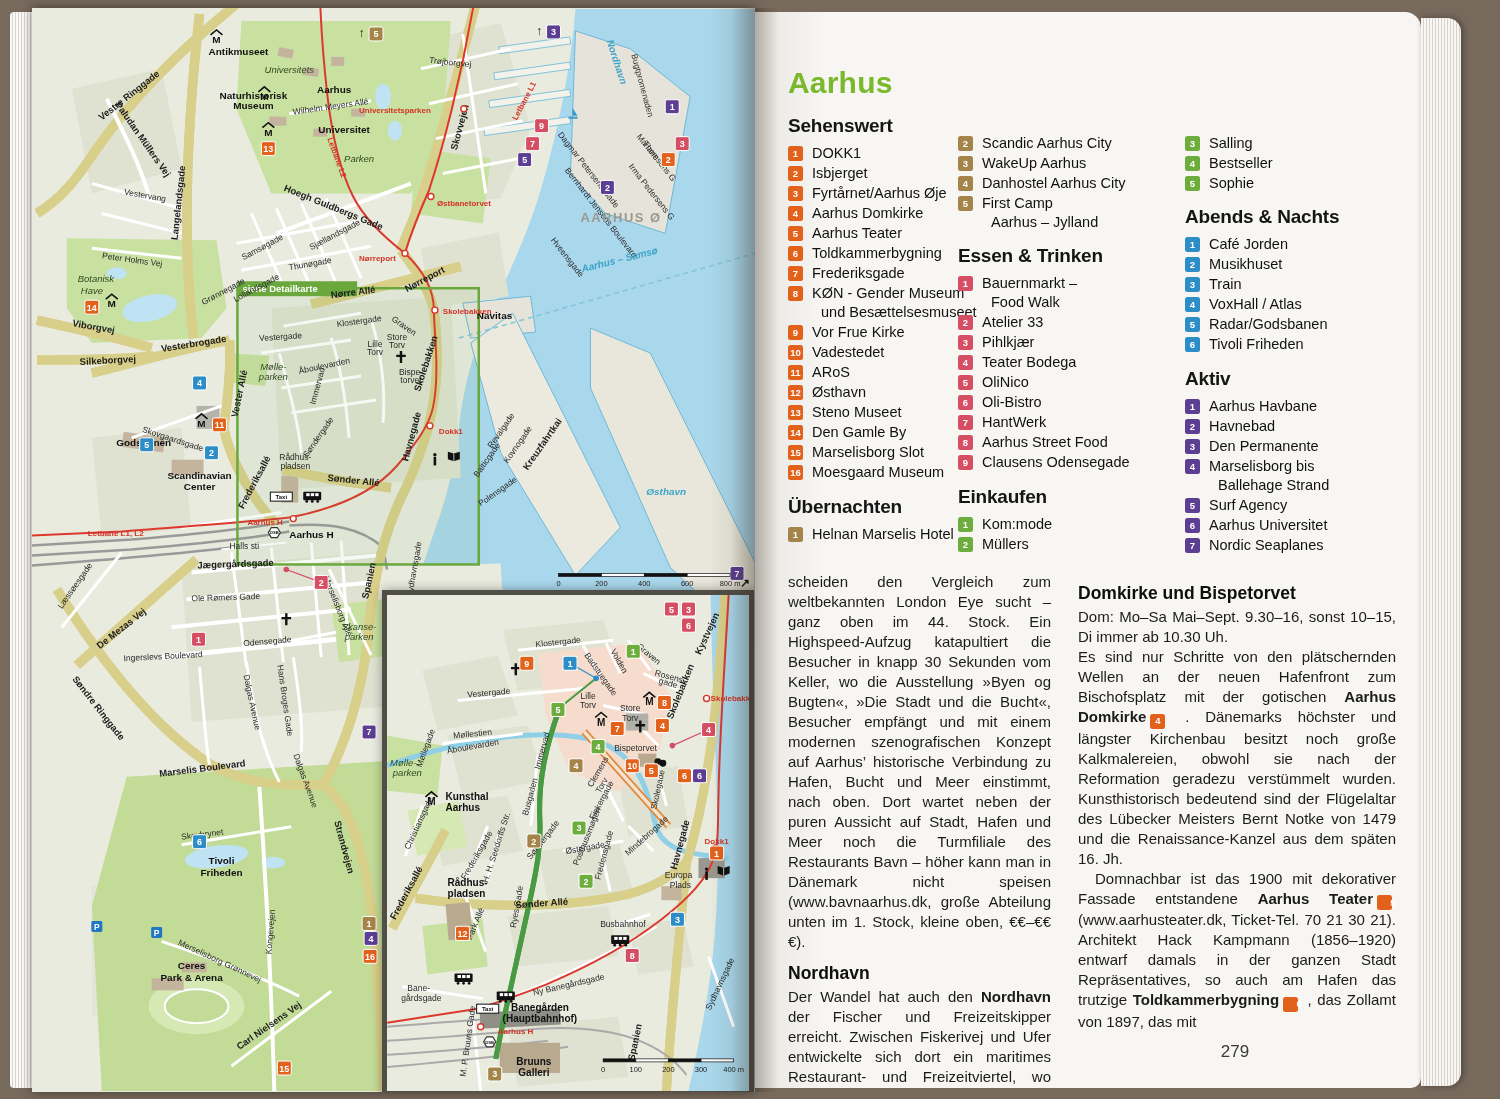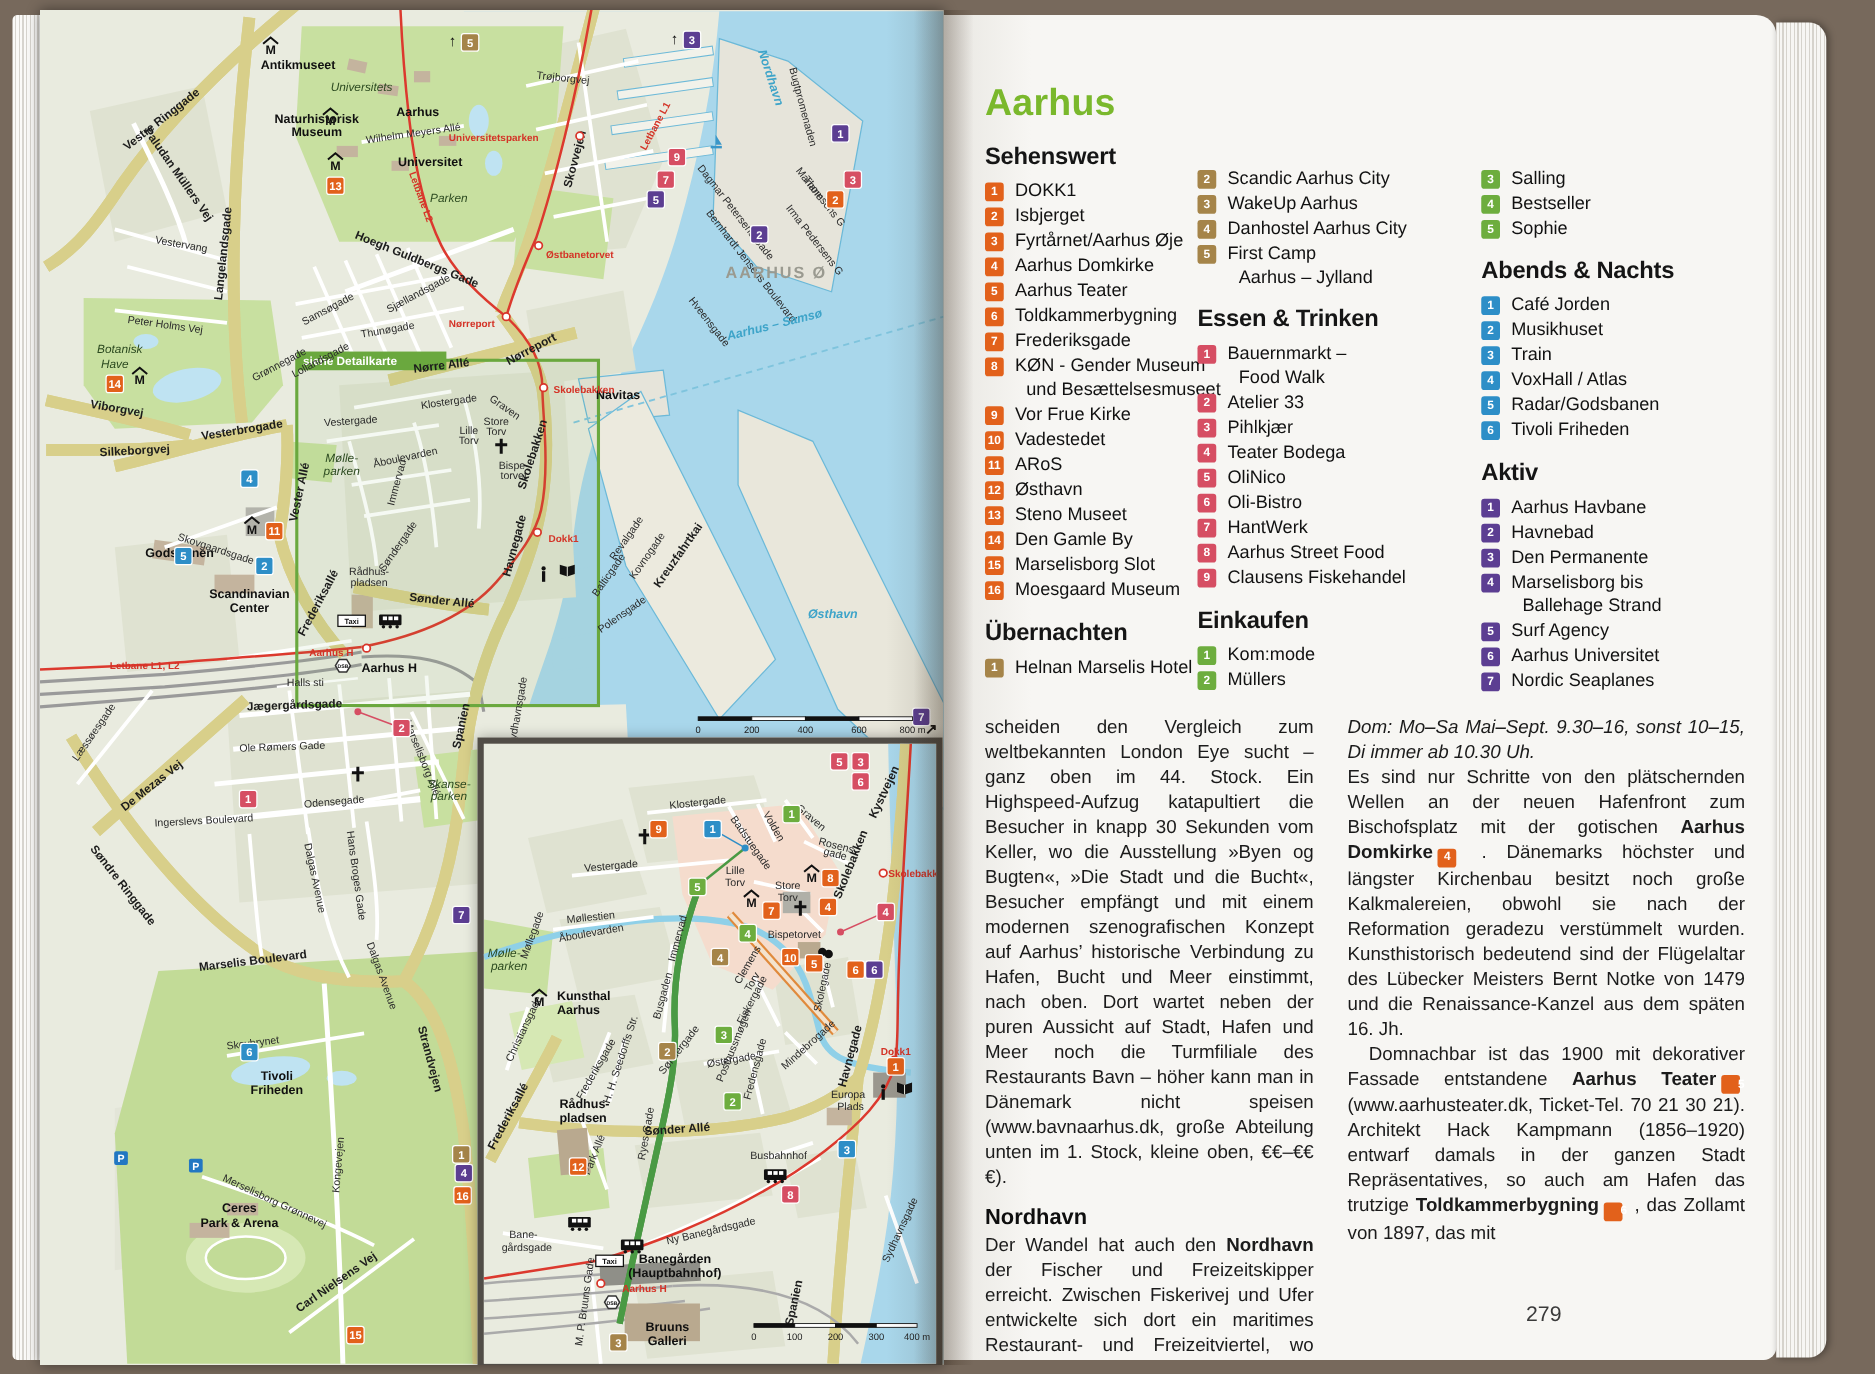--- a/index.html
+++ b/index.html
@@ -40,21 +40,21 @@
   .blk:first-child .blk-h{margin-top:0}
   .li{display:flex;align-items:flex-start;margin:4.5px 0}
   .mk{width:15px;height:15px;border-radius:2.5px;color:#fff;font-size:9.5px;font-weight:bold;display:flex;
       align-items:center;justify-content:center;flex:none}
   .lt{font-size:14.5px;color:#111;margin-left:9px;line-height:15.5px;white-space:nowrap}
   .cont{margin-left:24px;margin-top:-1px}
   .colA{position:absolute;left:33px;top:560px;width:263px}
   .colB{position:absolute;left:323px;top:560px;width:318px}
   .colA p,.colB p{font-size:15px;line-height:20px;text-align:justify;color:#1b1b1b;margin:0}
   .colA h3,.colB h3{font-size:17.5px;margin:11px 0 3px;color:#0e0e0e}
-  .pi{font-style:italic}
+  .pi{}
   .ind{text-indent:17px}
   .imk{display:inline-flex;width:15px;height:15px;border-radius:2.5px;color:#fff;font-size:9.5px;font-weight:bold;
       align-items:center;justify-content:center;vertical-align:-2px;margin:0 4px}
   .pnum{position:absolute;left:420px;top:1030px;width:120px;text-align:center;font-size:17px;color:#3a3a3a}
 </style>
 </head>
 <body>
 
 <div class="book">
   <div class="stack-left"></div>
@@ -926,21 +926,21 @@
           <div class="li">
             <span class="mk" style="background: rgb(214, 78, 99);">7</span>
             <span class="lt">HantWerk</span>
           </div>
           <div class="li">
             <span class="mk" style="background: rgb(214, 78, 99);">8</span>
             <span class="lt">Aarhus Street Food</span>
           </div>
           <div class="li">
             <span class="mk" style="background: rgb(214, 78, 99);">9</span>
-            <span class="lt">Clausens Fiskehandel</span>
+            <span class="lt">Clausens Odensegade</span>
           </div>
         </div>
         <div class="blk">
           <div class="blk-h">Einkaufen</div>
           <div class="li">
             <span class="mk" style="background: rgb(109, 173, 62);">1</span>
             <span class="lt">Kom:mode</span>
           </div>
           <div class="li">
             <span class="mk" style="background: rgb(109, 173, 62);">2</span>
@@ -1024,20 +1024,21 @@
             <span class="lt">Nordic Seaplanes</span>
           </div>
         </div>
       </div>
     <div class="colA" id="artA">
         <p>scheiden den Vergleich zum weltbekannten London Eye sucht – ganz oben im 44. Stock. Ein Highspeed-Aufzug katapultiert die Besucher in knapp 30 Sekunden vom Keller, wo die Ausstellung »Byen og Bugten«, »Die Stadt und die Bucht«, Besucher empfängt und mit einem modernen szenografischen Konzept auf Aarhus’ historische Verbindung zu Hafen, Bucht und Meer einstimmt, nach oben. Dort wartet neben der puren Aussicht auf Stadt, Hafen und Meer noch die Turmfiliale des Restaurants Bavn – höher kann man in Dänemark nicht speisen (www.bavnaarhus.dk, große Abteilung unten im 1. Stock, kleine oben, €€–€€€).</p>
         <h3>Nordhavn</h3>
         <p>Der Wandel hat auch den <b>Nordhavn</b> der Fischer und Freizeitskipper erreicht. Zwischen Fiskerivej und Ufer entwickelte sich dort ein maritimes Restaurant- und Freizeitviertel, wo Fischhändler neben Frischfisch kleine Leckereien zum Sofortessen anbieten, das ›Garagen‹-Brauhaus  Craftbier braut</p>
       </div>
     <div class="colB" id="artB">
+        <h3>Domkirke und Bispetorvet</h3>
         <p class="pi">Dom: Mo–Sa Mai–Sept. 9.30–16, sonst 10–15, Di immer ab 10.30 Uh.</p>
         <p>Es sind nur Schritte von den plätschernden Wellen an der neuen Hafenfront zum Bischofsplatz mit der gotischen <b>Aarhus Domkirke</b><span class="imk" style="background: rgb(226, 97, 27);">4</span> . Dänemarks höchster und längster Kirchenbau besitzt noch große Kalkmalereien, obwohl sie nach der Reformation geradezu verstümmelt wurden. Kunsthistorisch bedeutend sind der Flügelaltar des Lübecker Meisters Bernt Notke von 1479 und die Renaissance-Kanzel aus dem späten 16. Jh.</p>
         <p class="ind">Domnachbar ist das 1900 mit dekorativer Fassade entstandene <b>Aarhus Teater</b><span class="imk" style="background: rgb(226, 97, 27);">5</span> (www.aarhusteater.dk, Ticket-Tel. 70 21 30 21). Architekt Hack Kampmann (1856–1920) entwarf damals in der ganzen Stadt Repräsentatives, so auch am Hafen das trutzige <b>Toldkammerbygning</b><span class="imk" style="background: rgb(226, 97, 27);">6</span> , das Zollamt von 1897, das mit</p>
       </div>
     <div class="pnum">279</div>
   </div>
 
   <div class="stack-right"></div>
   <div class="gutter"></div>
 </div>

